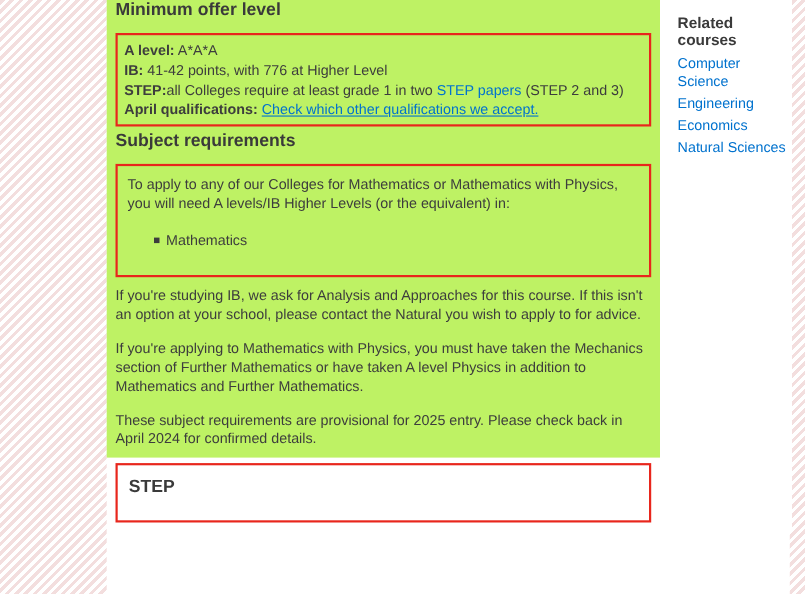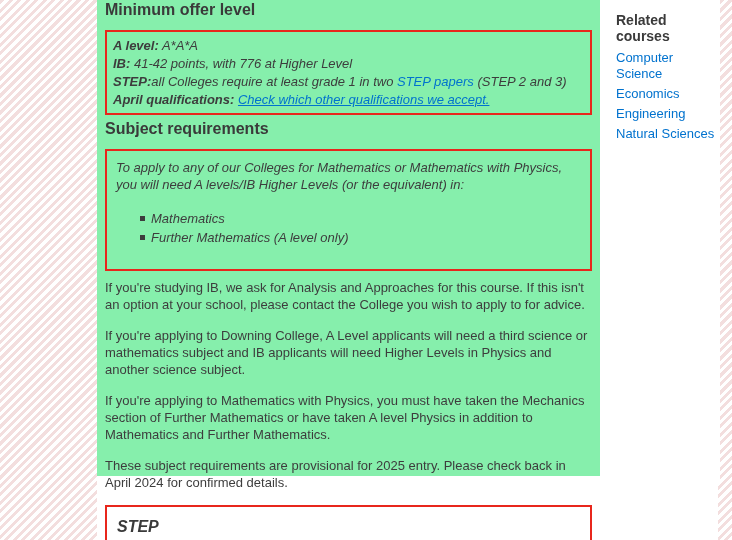--- a/index.html
+++ b/index.html
@@ -45,22 +45,22 @@
       #ffffff 3px,
       #f3dede 3px,
       #f3dede 6px
     );
   }
   .main {
     position: absolute;
     left: 97px;
     top: 0;
     width: 503px;
-    height: 476px;
-    background: #86efac;
+    height: 416px;
+    background: #bef264;
     box-sizing: border-box;
     padding: 0 8px 0 8px;
   }
   .sidebar {
     position: absolute;
     left: 610px;
     top: 0;
     width: 110px;
     height: 484px;
     background: #ffffff;
@@ -85,21 +85,20 @@
   a {
     color: #0072ce;
     text-decoration: none;
   }
   a.underline {
     text-decoration: underline;
   }
   .hl {
     border: 2px solid #e8261c;
     box-sizing: border-box;
-    font-style: italic;
   }
   .block-offer {
     position: relative;
     margin: 0 0 4px 0;
     padding: 5px 6px 4px 6px;
   }
   .block-offer div {
     line-height: 18px;
     font-size: 13px;
     color: #3d3d3d;
@@ -189,37 +188,35 @@
       <a href="#" class="underline">Check which other qualifications we accept.</a>
     </div>
   </div>
 
   <h2 class="section-title">Subject requirements</h2>
 
   <div class="block-subject hl">
     <p>To apply to any of our Colleges for Mathematics or Mathematics with Physics, you will need A levels/IB Higher Levels (or the equivalent) in:</p>
     <ul class="req-list">
       <li>Mathematics</li>
-      <li>Further Mathematics (A level only)</li>
     </ul>
   </div>
 
-  <p>If you're studying IB, we ask for Analysis and Approaches for this course. If this isn't an option at your school, please contact the College you wish to apply to for advice.</p>
-  <p>If you're applying to Downing College, A Level applicants will need a third science or mathematics subject and IB applicants will need Higher Levels in Physics and another science subject.</p>
+  <p>If you're studying IB, we ask for Analysis and Approaches for this course. If this isn't an option at your school, please contact the Natural you wish to apply to for advice.</p>
   <p>If you're applying to Mathematics with Physics, you must have taken the Mechanics section of Further Mathematics or have taken A level Physics in addition to Mathematics and Further Mathematics.</p>
   <p>These subject requirements are provisional for 2025 entry. Please check back in April 2024 for confirmed details.</p>
 
   <div class="block-step hl">
     <h2 class="section-title">STEP</h2>
 
   </div>
 
 </div>
 
 <div class="sidebar">
   <div class="sidebar-title">Related courses</div>
   <ul class="sidebar-list">
     <li><a href="#">Computer Science</a></li>
+    <li><a href="#">Engineering</a></li>
     <li><a href="#">Economics</a></li>
-    <li><a href="#">Engineering</a></li>
     <li><a href="#">Natural Sciences</a></li>
   </ul>
 </div>
 
 </body></html>

